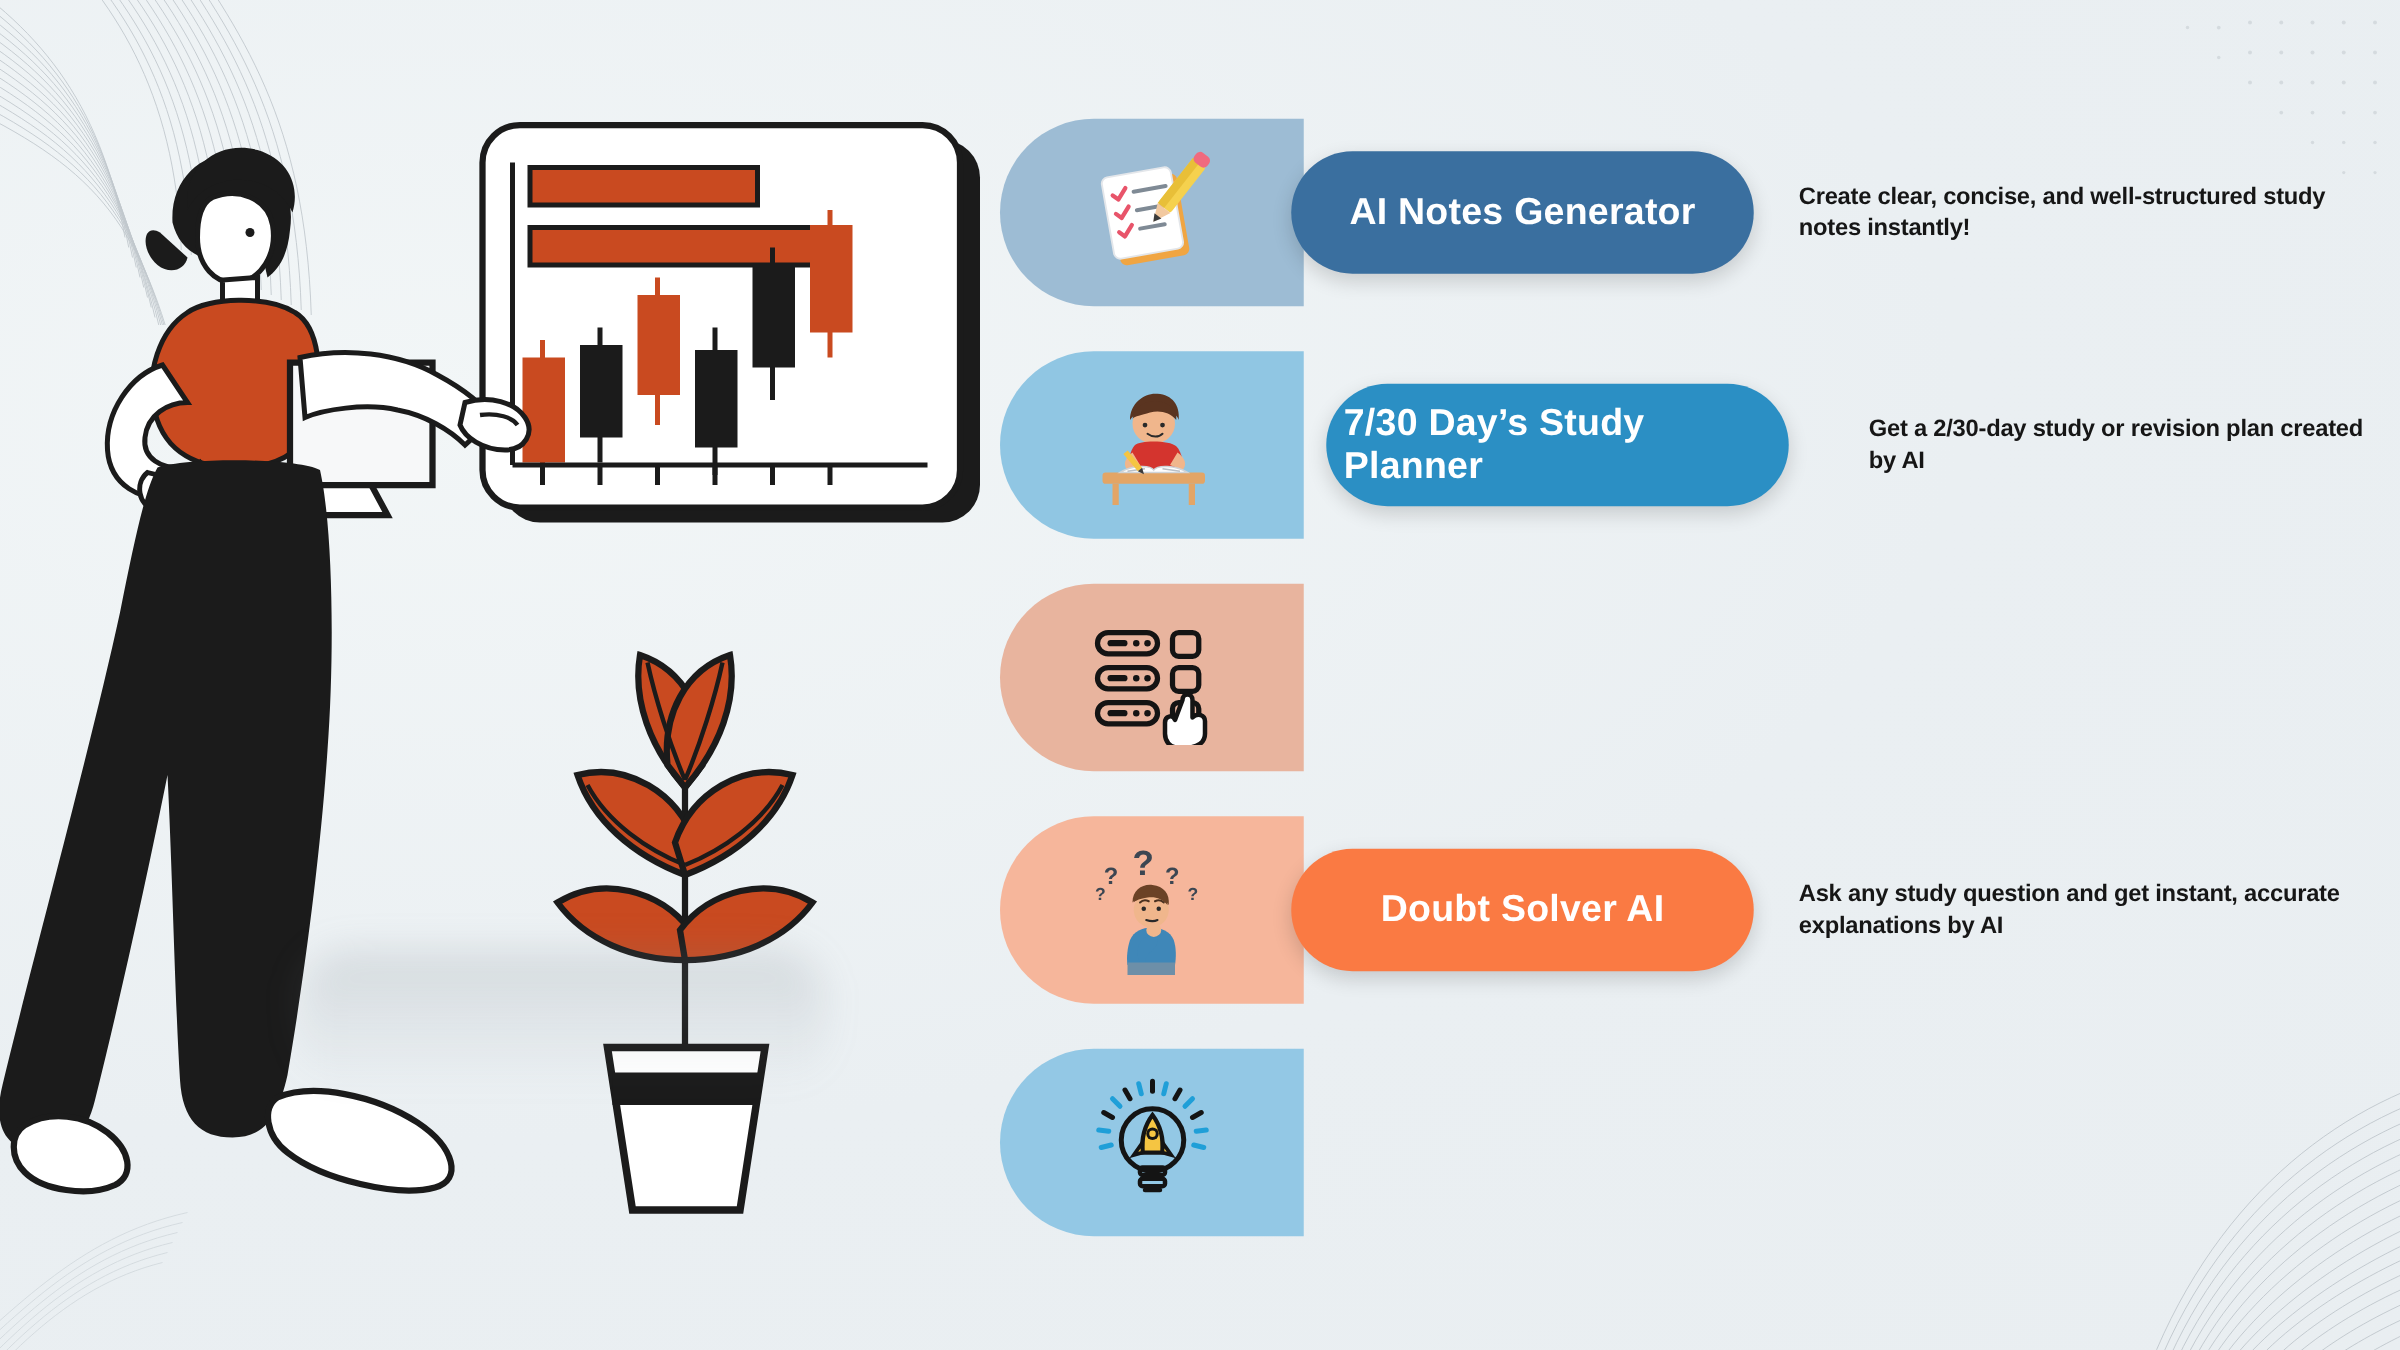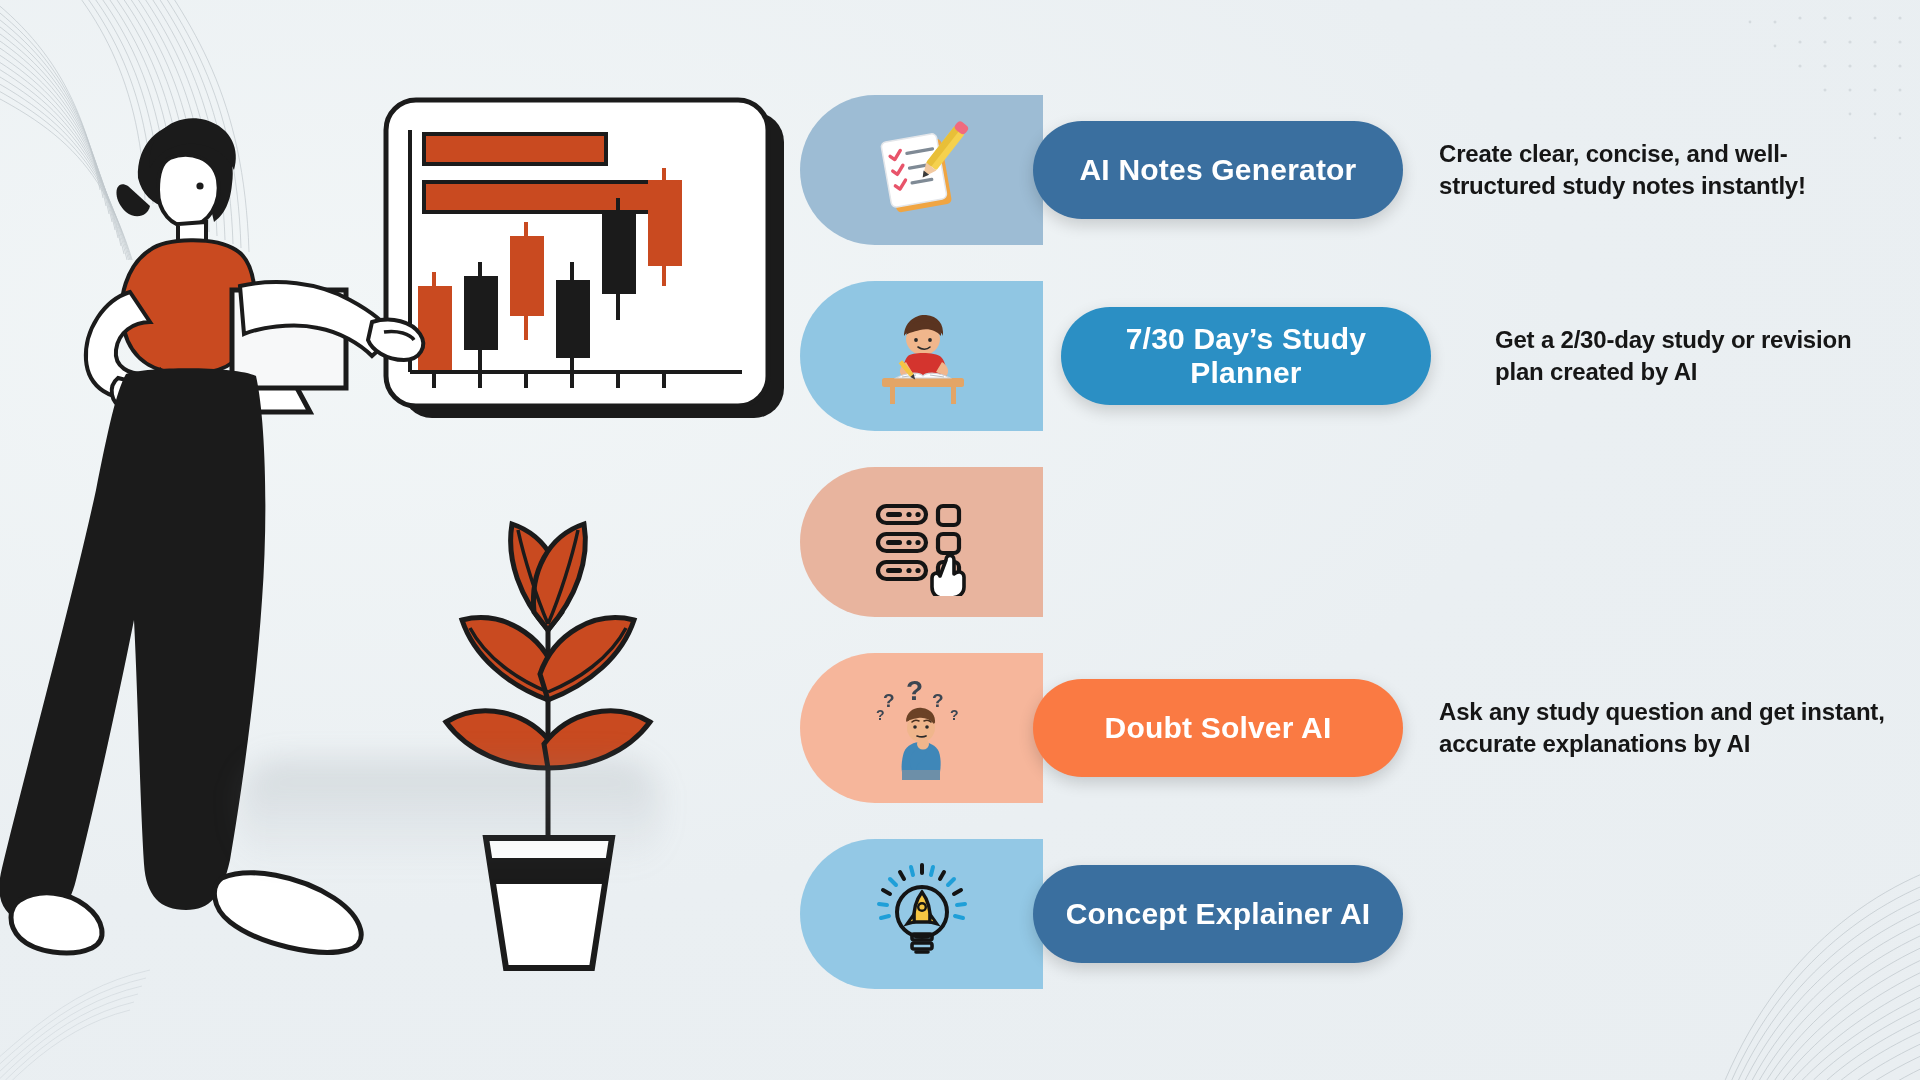--- a/index.html
+++ b/index.html
@@ -48,28 +48,28 @@
   .pill {
     position:relative; margin-left:-10px;
     height:98px; width:370px;
     border-radius:49px;
     display:flex; align-items:center; justify-content:center;
     color:#ffffff;
     font-size:30px; font-weight:bold;
     letter-spacing:.2px;
     box-shadow:0 6px 16px rgba(0,0,0,.16);
     flex:0 0 auto;
-    text-align:center;
+    text-align:left;
     padding:0 14px;
   }
   .desc {
     margin-left:36px;
     width:470px;
     color:#161616;
-    font-size:24px; font-weight:bold; line-height:1.32;
+    font-size:19px; font-weight:bold; line-height:1.32;
     letter-spacing:-.2px;
   }
 
   
   .r0 { top:0px; }
   .r1 { top:186px;gap:28px; }
   .r2 { top:372px; }
   .r3 { top:558px; }
   .r4 { top:744px; }
 
@@ -516,19 +516,16 @@
             <circle cx="54" cy="47" r="2.6" fill="#f5c542"></circle>
             <path d="M46 54 L 39 64 L 46 62 Z" fill="#f5c542" stroke="#141414" stroke-width="3"></path>
             <path d="M62 54 L 69 64 L 62 62 Z" fill="#f5c542" stroke="#141414" stroke-width="3"></path>
 
             <rect x="44" y="74" width="20" height="6" rx="2" fill="none" stroke="#141414" stroke-width="3.6"></rect>
             <rect x="44" y="83" width="20" height="6" rx="2" fill="none" stroke="#141414" stroke-width="3.6"></rect>
             <path d="M48 92 L 60 92" stroke="#141414" stroke-width="3.6" stroke-linecap="round"></path>
           </svg>
         </div>
       </div>
-      <div class="pill" style="background:#3a6f9f">
-        <span>Concept Explainer AI</span>
-      </div>
     </div>
 
   </div>
 </div>
 
 </body></html>

